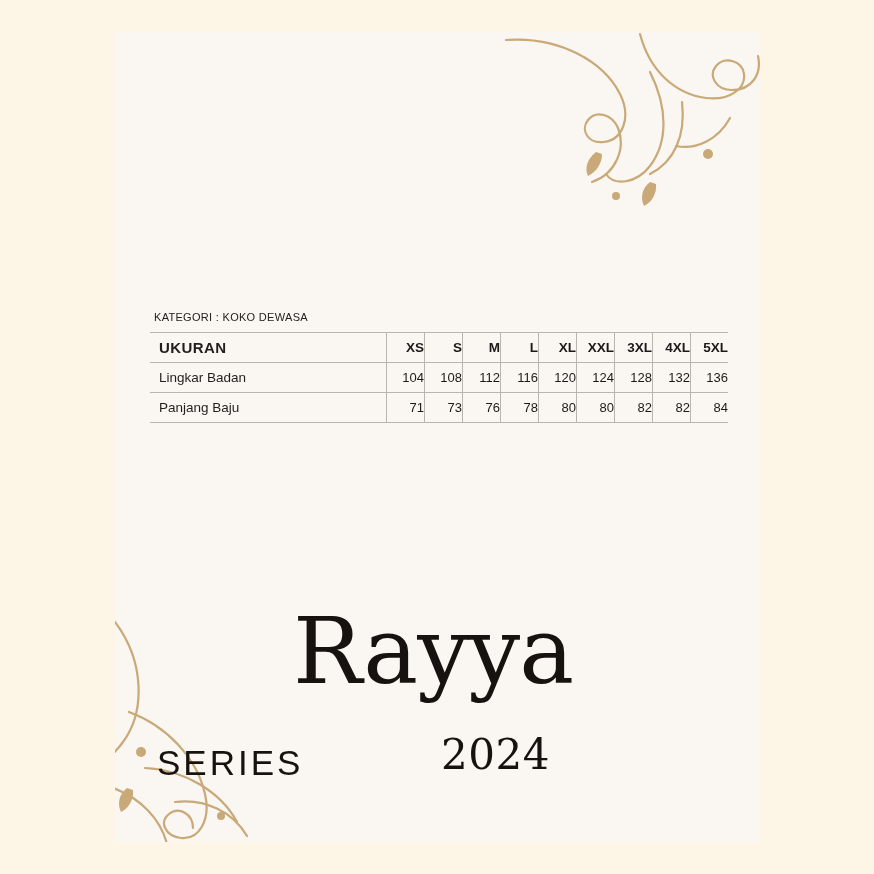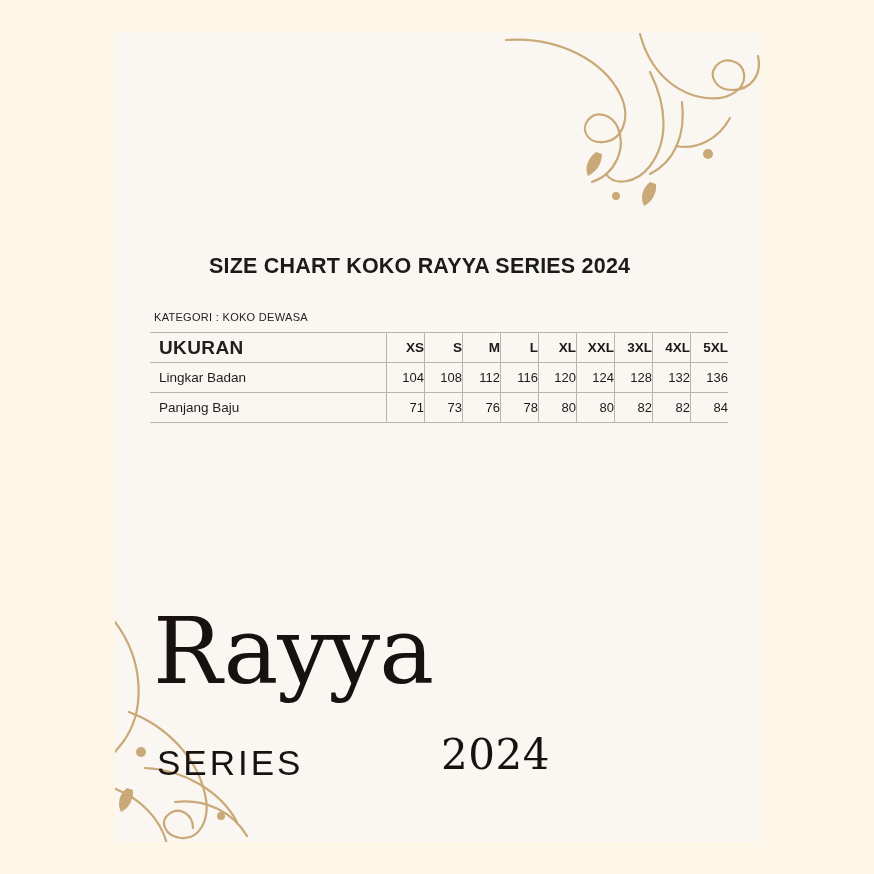--- a/index.html
+++ b/index.html
@@ -88,21 +88,21 @@
   }
   table.sizechart .rowlabel {
     text-align: left;
     padding-left: 9px;
     font-weight: normal;
     font-size: 13.5px;
     color: #211f1d;
   }
   table.sizechart thead .rowlabel {
     font-weight: bold;
-    font-size: 19px;
+    font-size: 15px;
     letter-spacing: 0.4px;
   }
   table.sizechart .val {
     text-align: right;
     border-left: 1px solid #b9b4ae;
     font-size: 13px;
     width: 37px;
   }
   table.sizechart thead .val {
     font-weight: bold;
@@ -110,20 +110,21 @@
   }
   table.sizechart tbody tr:last-child td {
     border-bottom: 1px solid #b9b4ae;
   }
   .brand {
     position: absolute;
     left: 38px;
     top: 572px;
     width: 420px;
     height: 180px;
+    text-align: right;
   }
   .brand-name {
     font-family: "DejaVu Serif", "Liberation Serif", serif;
     font-size: 92px;
     line-height: 96px;
     color: #17120f;
     letter-spacing: -1px;
     font-weight: normal;
   }
   .brand-sub {
@@ -160,21 +161,20 @@
         <path d="M230 86 C218 108 196 118 176 114"></path>
       </g>
       <g fill="#c9a977">
         <path d="M96 120 C88 126 84 136 88 144 C96 140 102 132 102 122 Z"></path>
         <path d="M150 150 C142 156 140 166 144 174 C152 170 157 161 156 152 Z"></path>
         <ellipse cx="208" cy="122" rx="5" ry="5"></ellipse>
         <ellipse cx="116" cy="164" rx="4" ry="4"></ellipse>
       </g>
     </svg>
 
-    <div class="title">SIZE CHART KOKO RAYYA SERIES 2024</div>
     <div class="kategori">KATEGORI : KOKO DEWASA</div>
 
     <table class="sizechart">
       <thead>
         <tr>
           <th class="rowlabel">UKURAN</th>
           <th class="val">XS</th>
           <th class="val">S</th>
           <th class="val">M</th>
           <th class="val">L</th>

